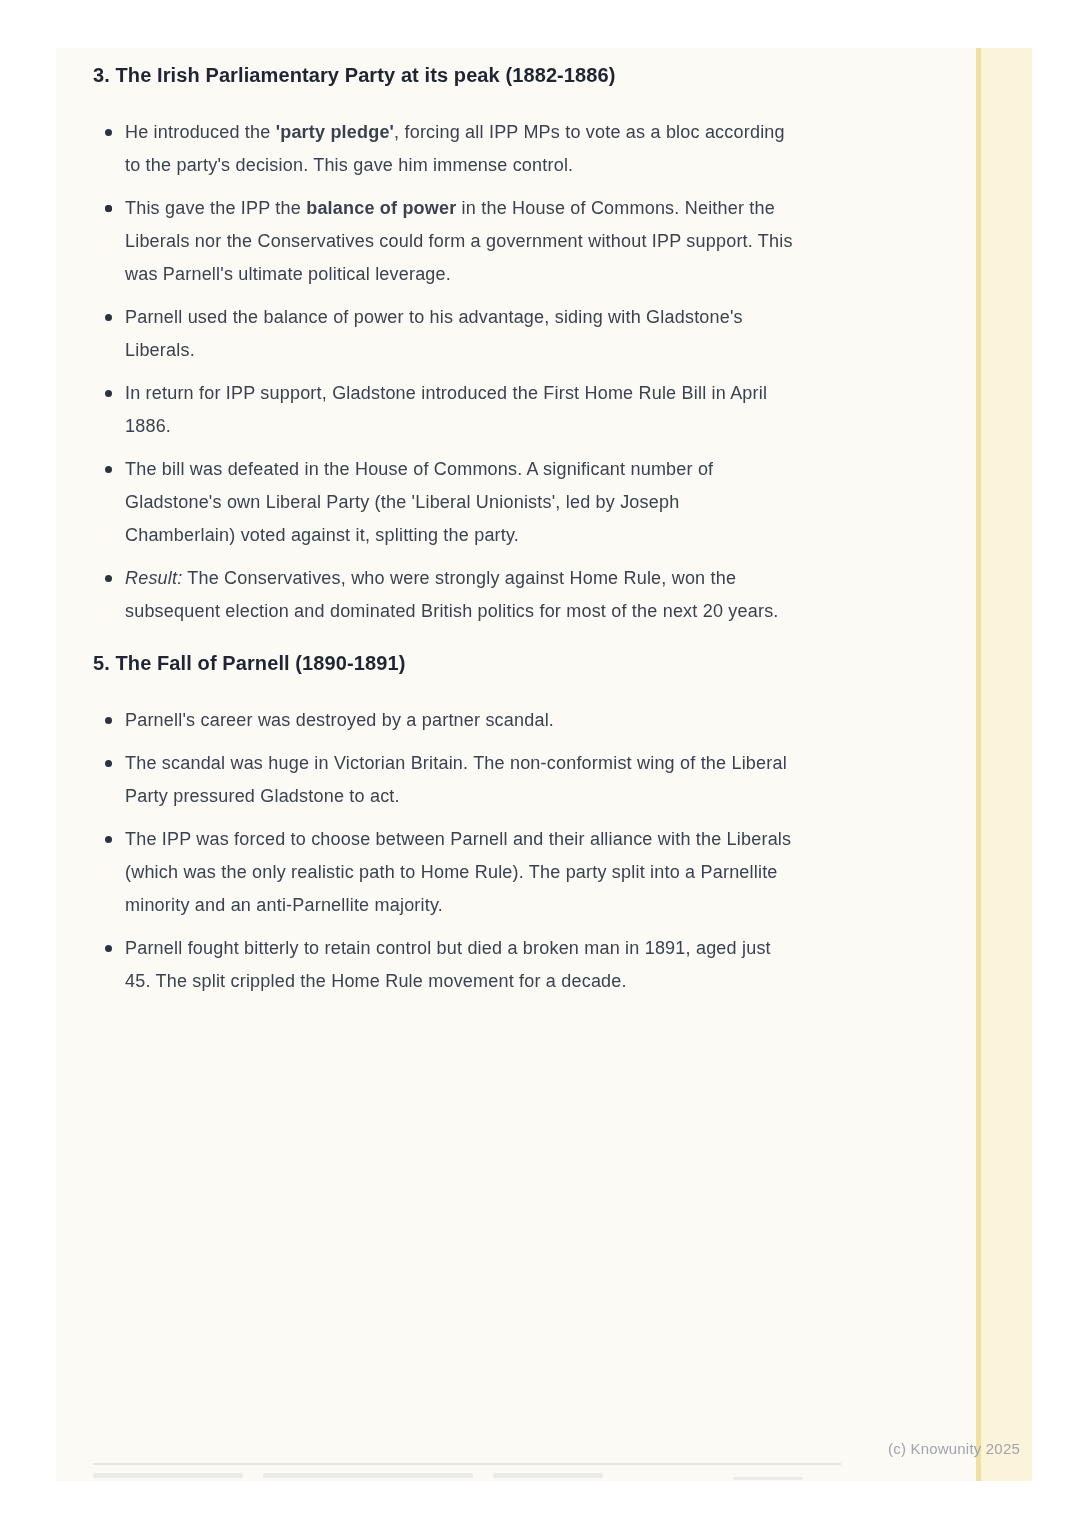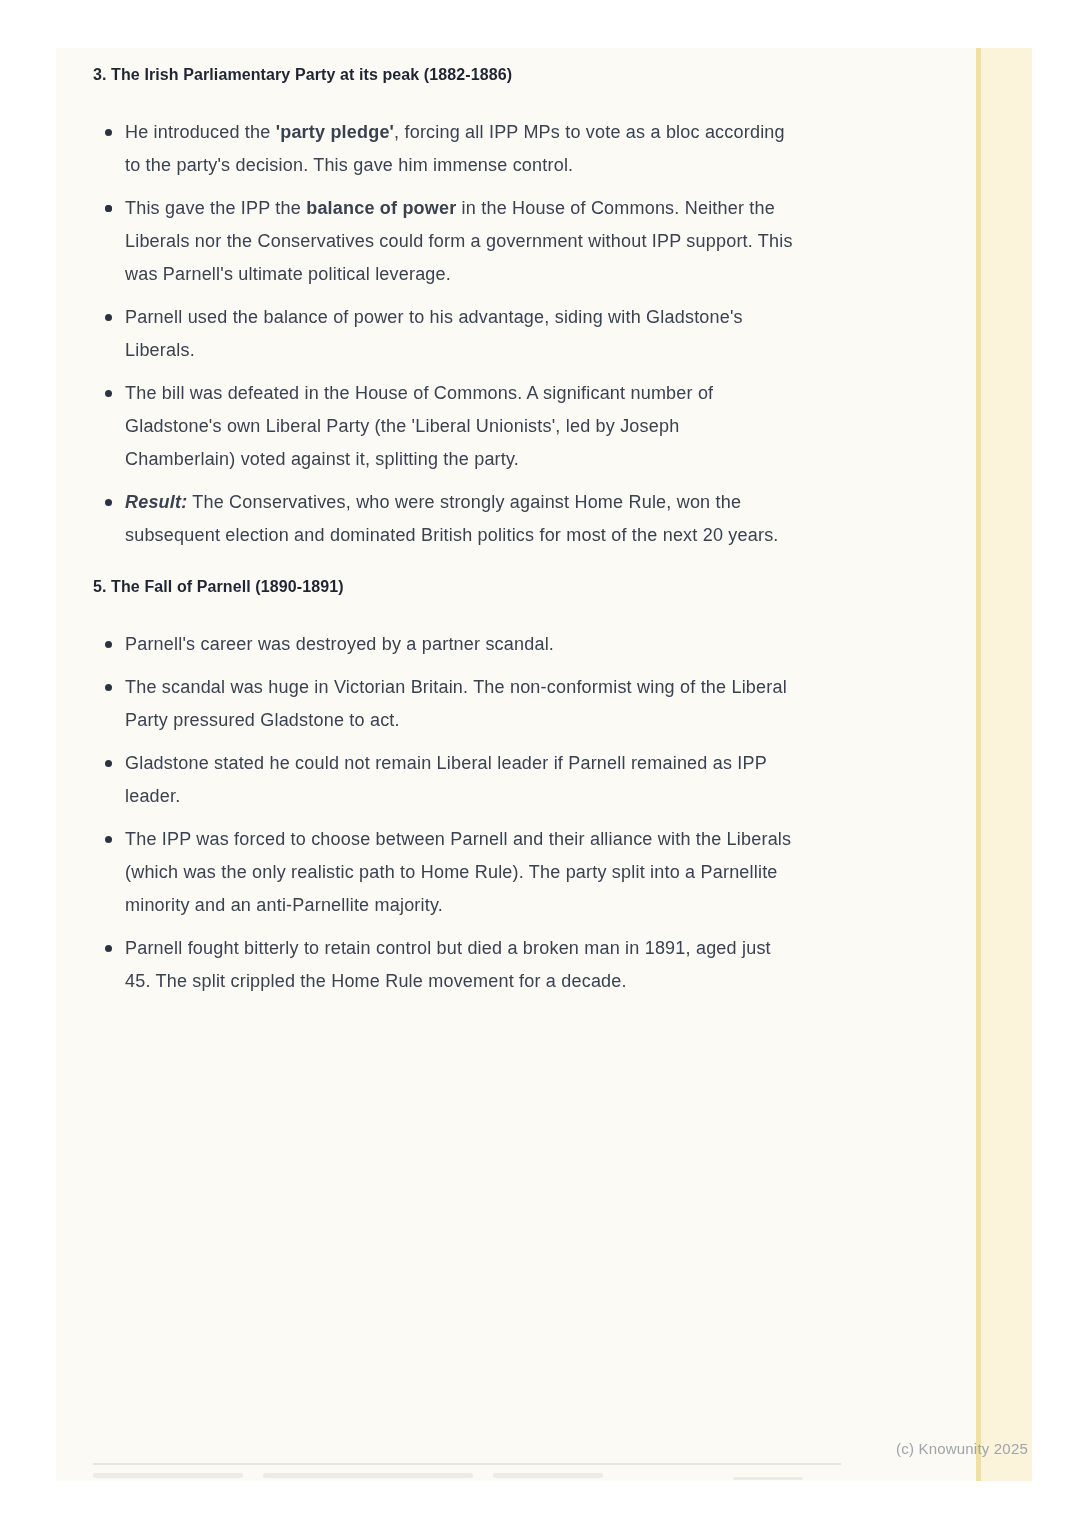--- a/index.html
+++ b/index.html
@@ -23,21 +23,21 @@
     position:relative;overflow:hidden;
   }
   .page{position:absolute;inset:0;}
   .note-card{
     position:absolute;left:56px;top:48px;width:920px;height:1433px;
     background:var(--card-bg);
   }
   .doc-body{padding:14px 40px 0 37px;}
   section{margin:0;}
   h3.section-heading{
-    font-size:16px;line-height:26px;font-weight:700;
+    font-size:20px;line-height:26px;font-weight:700;
     color:var(--heading-color);
     letter-spacing:.1px;
     margin:22px 0 28px 0;
   }
   section:first-child h3.section-heading{margin-top:0;}
   ul.bullet-list{list-style:none;margin:0;padding:0;}
   li.bullet-item{
     position:relative;
     padding-left:32px;
     max-width:702px; 
@@ -45,41 +45,41 @@
     letter-spacing:.2px;
     color:var(--body-color);
     margin-bottom:10px;
   }
   li.bullet-item .dot{
     position:absolute;left:12px;top:13px;
     width:7px;height:7px;border-radius:50%;
     background:var(--bullet-color);
   }
   li.bullet-item .bold{font-weight:700;}
-  li.bullet-item .italic{font-style:italic;font-weight:bold;}
+  li.bullet-item .italic{font-style:italic;}
   .divider{
     position:absolute;left:37px;top:1415px;width:748px;height:0;
     border:none;border-top:2px solid var(--divider-color);margin:0;
   }
   .clipped-row{position:absolute;left:37px;top:1425px;height:6px;width:760px;opacity:.55;}
   .clipped-row .frag{
     position:absolute;top:0;height:5px;border-radius:2px;
     background:var(--smudge-color);
   }
   .frag.f1{left:0;width:150px;}
   .frag.f2{left:170px;width:210px;}
   .frag.f3{left:400px;width:110px;}
   .frag.f4{left:640px;width:70px;top:4px;height:3px;}
   .edge-stripe{
     position:absolute;left:976px;top:48px;width:56px;height:1433px;
     background:var(--stripe-bg);
     border-left:5px solid var(--stripe-border);
   }
   .watermark{
-    position:absolute;top:1440px;right:52px;
+    position:absolute;top:1440px;right:60px;
     font-size:15px;line-height:18px;
     color:var(--watermark-color);
     letter-spacing:.2px;
     z-index:2;
   }
 </style>
 </head>
 <body>
 
 <div class="page">
@@ -90,30 +90,30 @@
           <h3 class="section-heading">3. The Irish Parliamentary Party at its peak (1882-1886)</h3>
           <ul class="bullet-list">
             <li class="bullet-item"><span class="dot"></span><span>He introduced the </span><span class="bold">'party pledge'</span><span>, forcing all IPP MPs to vote as a bloc according to the party's decision. This gave him immense control.</span></li>
             <li class="bullet-item"><span class="dot"></span></li>
             <li class="bullet-item"><span class="dot"></span><span>This gave the IPP the </span><span class="bold">balance of power</span><span> in the House of Commons. Neither the Liberals nor the Conservatives could form a government without IPP support. This was Parnell's ultimate political leverage.</span></li>
           </ul>
         </section>
         <section>
           <ul class="bullet-list">
             <li class="bullet-item"><span class="dot"></span><span>Parnell used the balance of power to his advantage, siding with Gladstone's Liberals.</span></li>
+            <li class="bullet-item"><span class="dot"></span><span>In return for IPP support, Gladstone introduced the First Home Rule Bill in April 1886.</span></li>
             <li class="bullet-item"><span class="dot"></span><span>The bill was defeated in the House of Commons. A significant number of Gladstone's own Liberal Party (the 'Liberal Unionists', led by Joseph Chamberlain) voted against it, splitting the party.</span></li>
             <li class="bullet-item"><span class="dot"></span><span class="italic">Result:</span><span> The Conservatives, who were strongly against Home Rule, won the subsequent election and dominated British politics for most of the next 20 years.</span></li>
           </ul>
         </section>
         <section>
           <h3 class="section-heading">5. The Fall of Parnell (1890-1891)</h3>
           <ul class="bullet-list">
             <li class="bullet-item"><span class="dot"></span><span>Parnell's career was destroyed by a partner scandal.</span></li>
             <li class="bullet-item"><span class="dot"></span><span>The scandal was huge in Victorian Britain. The non-conformist wing of the Liberal Party pressured Gladstone to act.</span></li>
-            <li class="bullet-item"><span class="dot"></span><span>Gladstone stated he could not remain Liberal leader if Parnell remained as IPP leader.</span></li>
             <li class="bullet-item"><span class="dot"></span><span>The IPP was forced to choose between Parnell and their alliance with the Liberals (which was the only realistic path to Home Rule). The party split into a Parnellite minority and an anti-Parnellite majority.</span></li>
             <li class="bullet-item"><span class="dot"></span><span>Parnell fought bitterly to retain control but died a broken man in 1891, aged just 45. The split crippled the Home Rule movement for a decade.</span></li>
           </ul>
         </section>
       </div>
 
     <hr class="divider">
 
     <div class="clipped-row">
       <span class="frag f1"></span>

